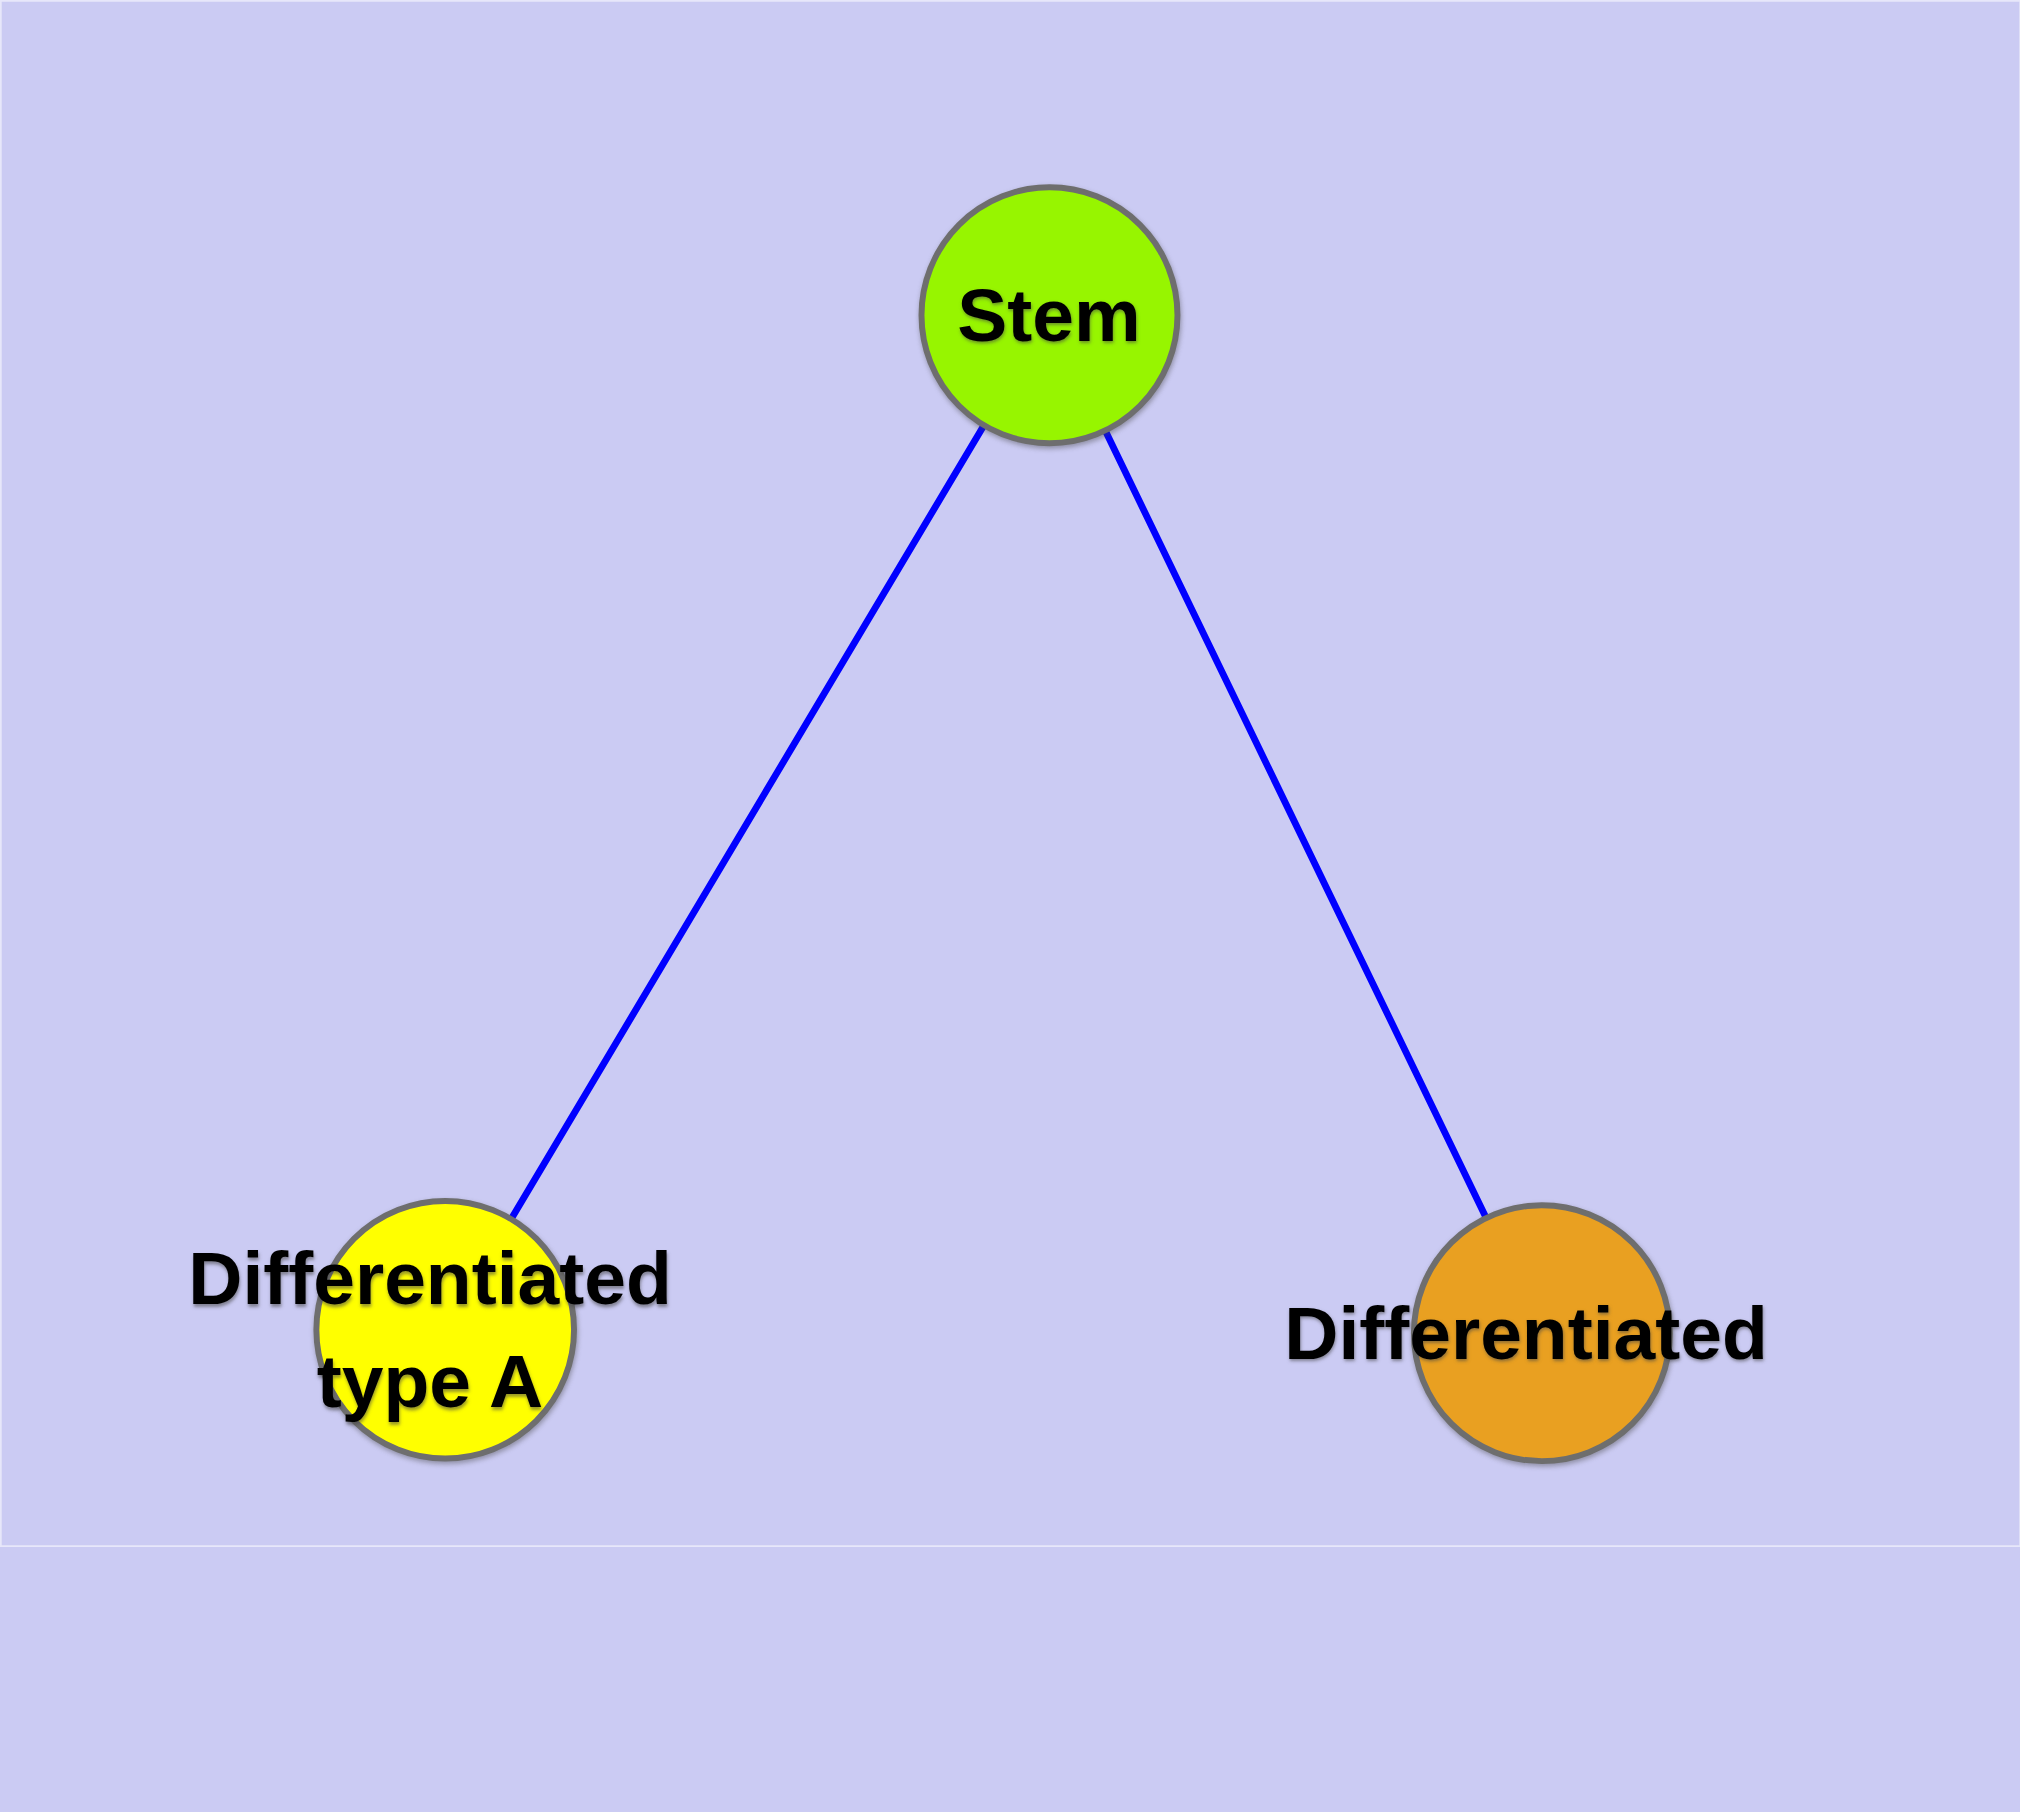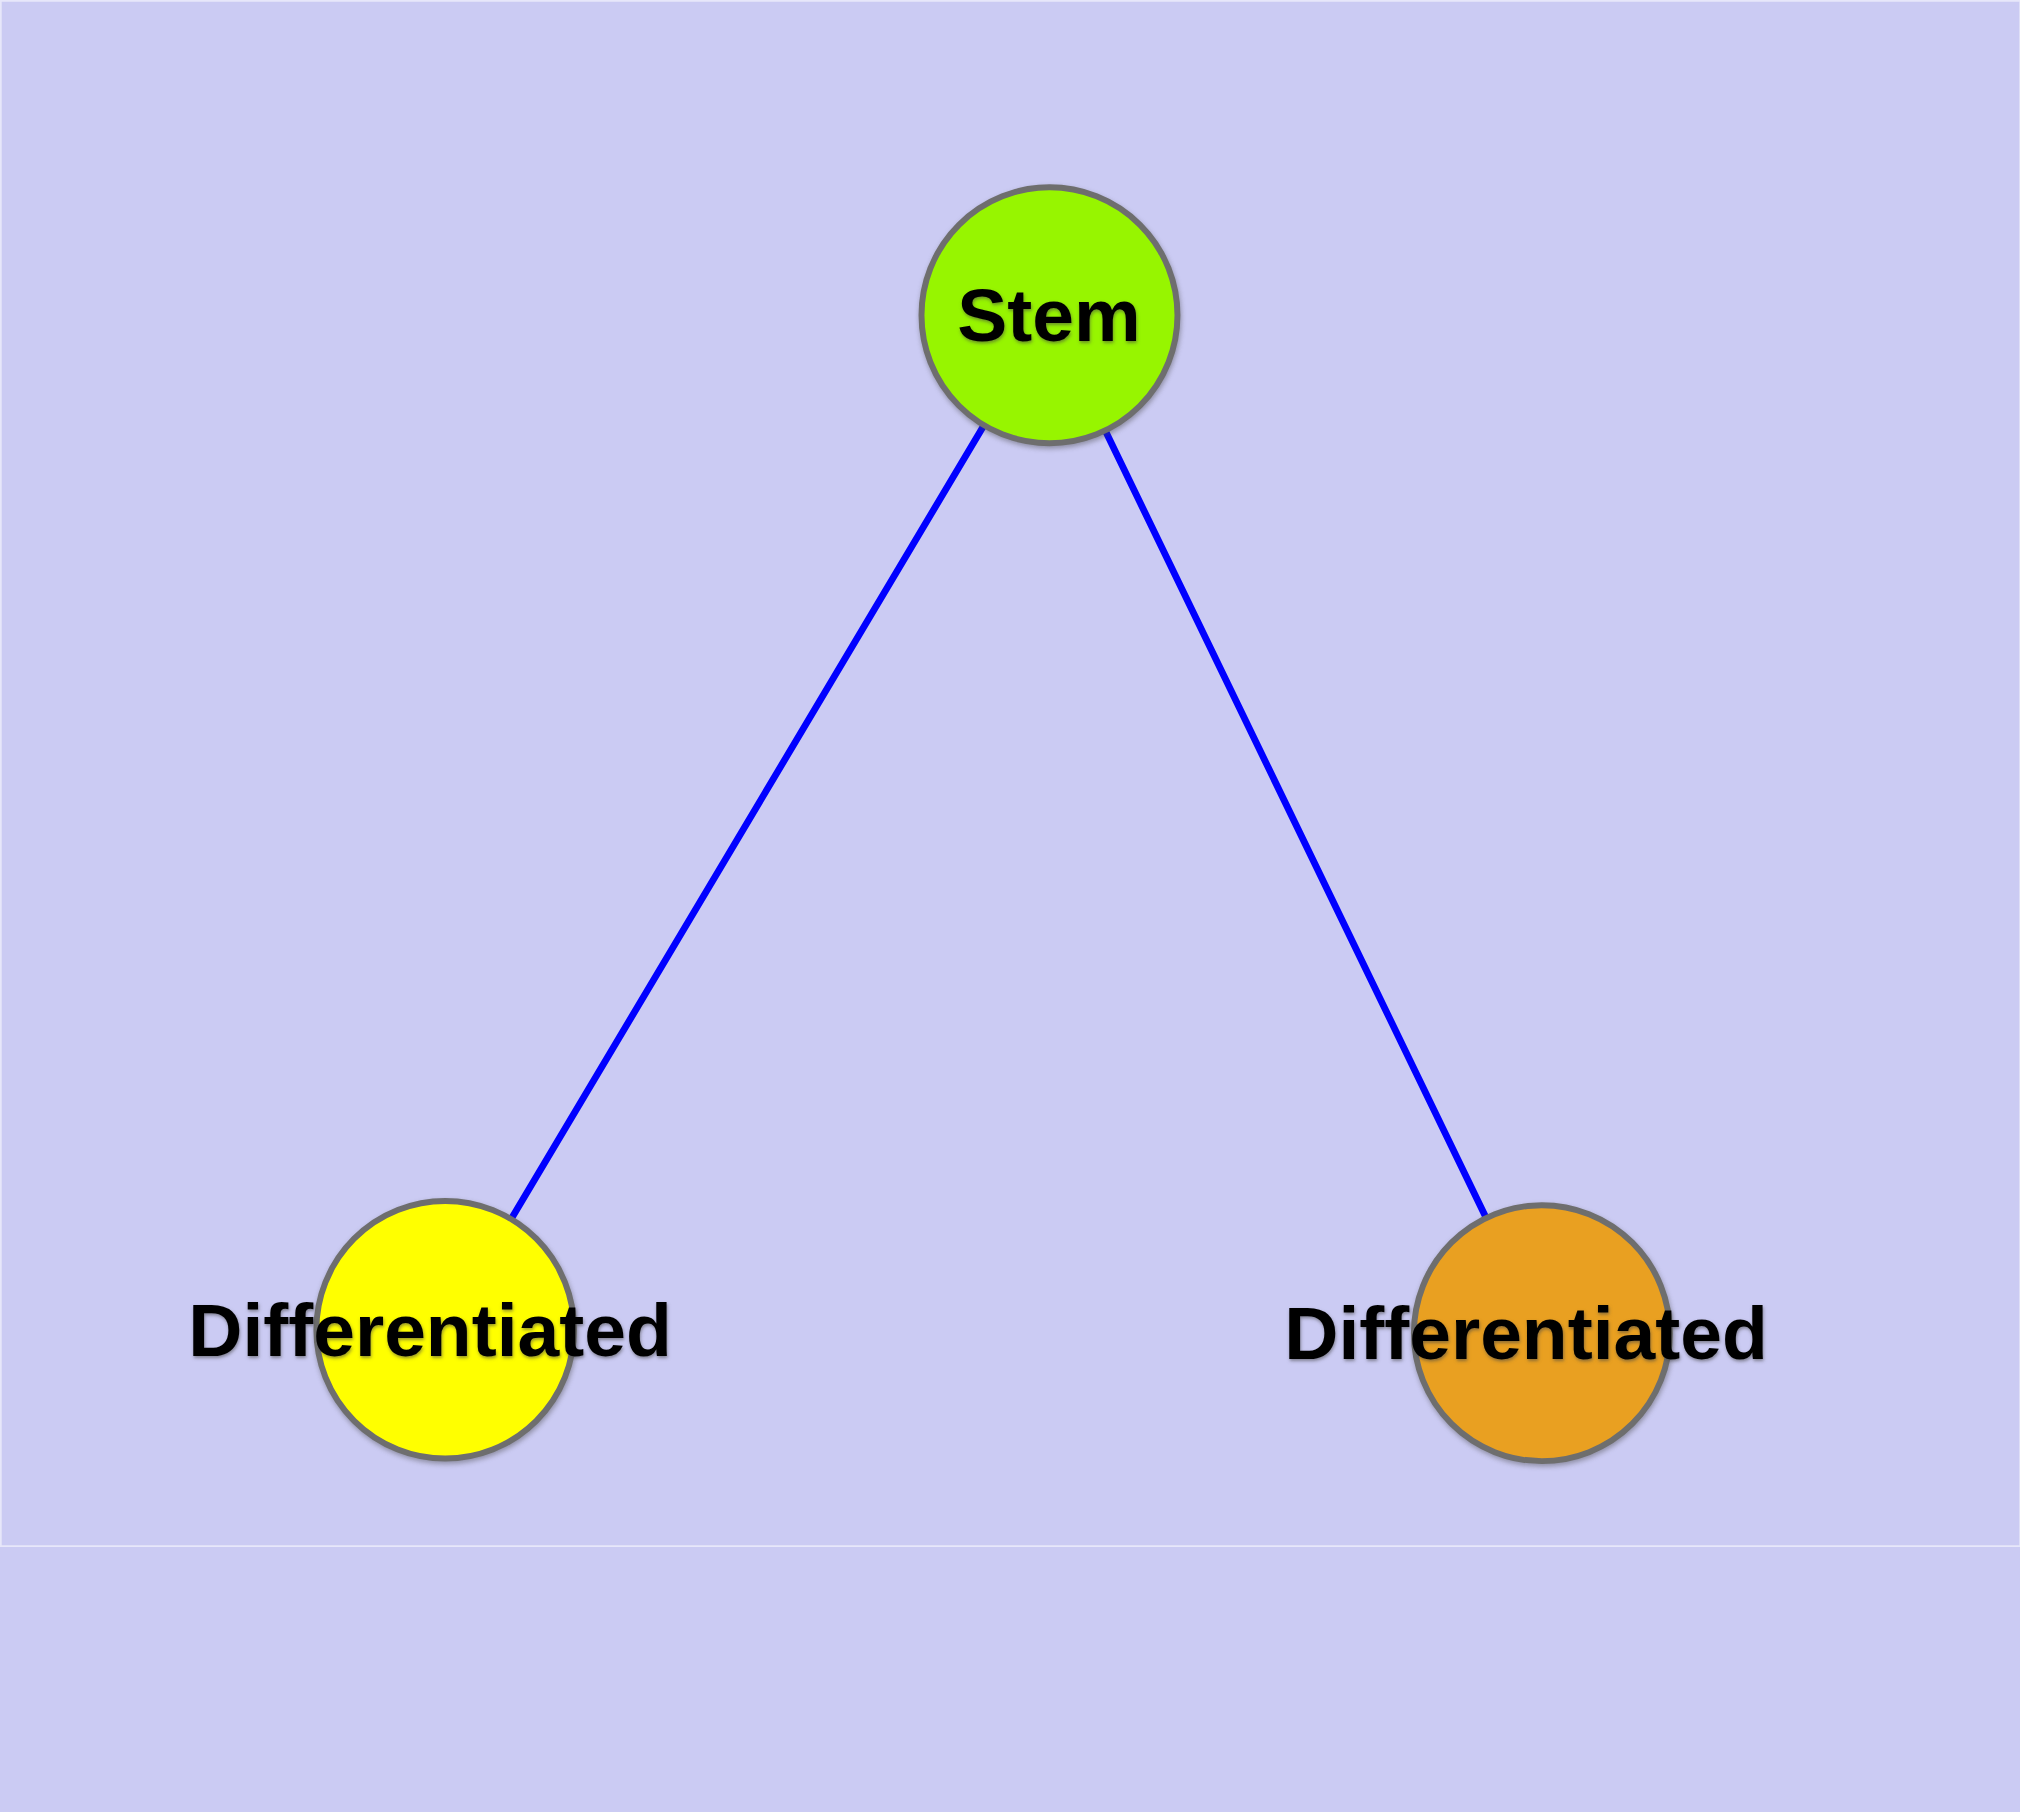--- a/index.html
+++ b/index.html
@@ -61,20 +61,21 @@
 
     <circle cx="1819" cy="1573" r="151" fill="#E9A021" stroke="#6E6E6E"></circle>
   </svg>
 
   <div class="node-label" style="left: 1049px; top: 315px;">
     <div>Stem</div>
   </div>
 
   <div class="node-label" style="left: 430px; top: 1330px;">
     <div>Differentiated</div>
+    <div>type A</div>
   </div>
 
   <div class="node-label" style="left: 1526px; top: 1333px;">
     <div>Differentiated</div>
   </div>
 
 </div>
 
 
 </body></html>

